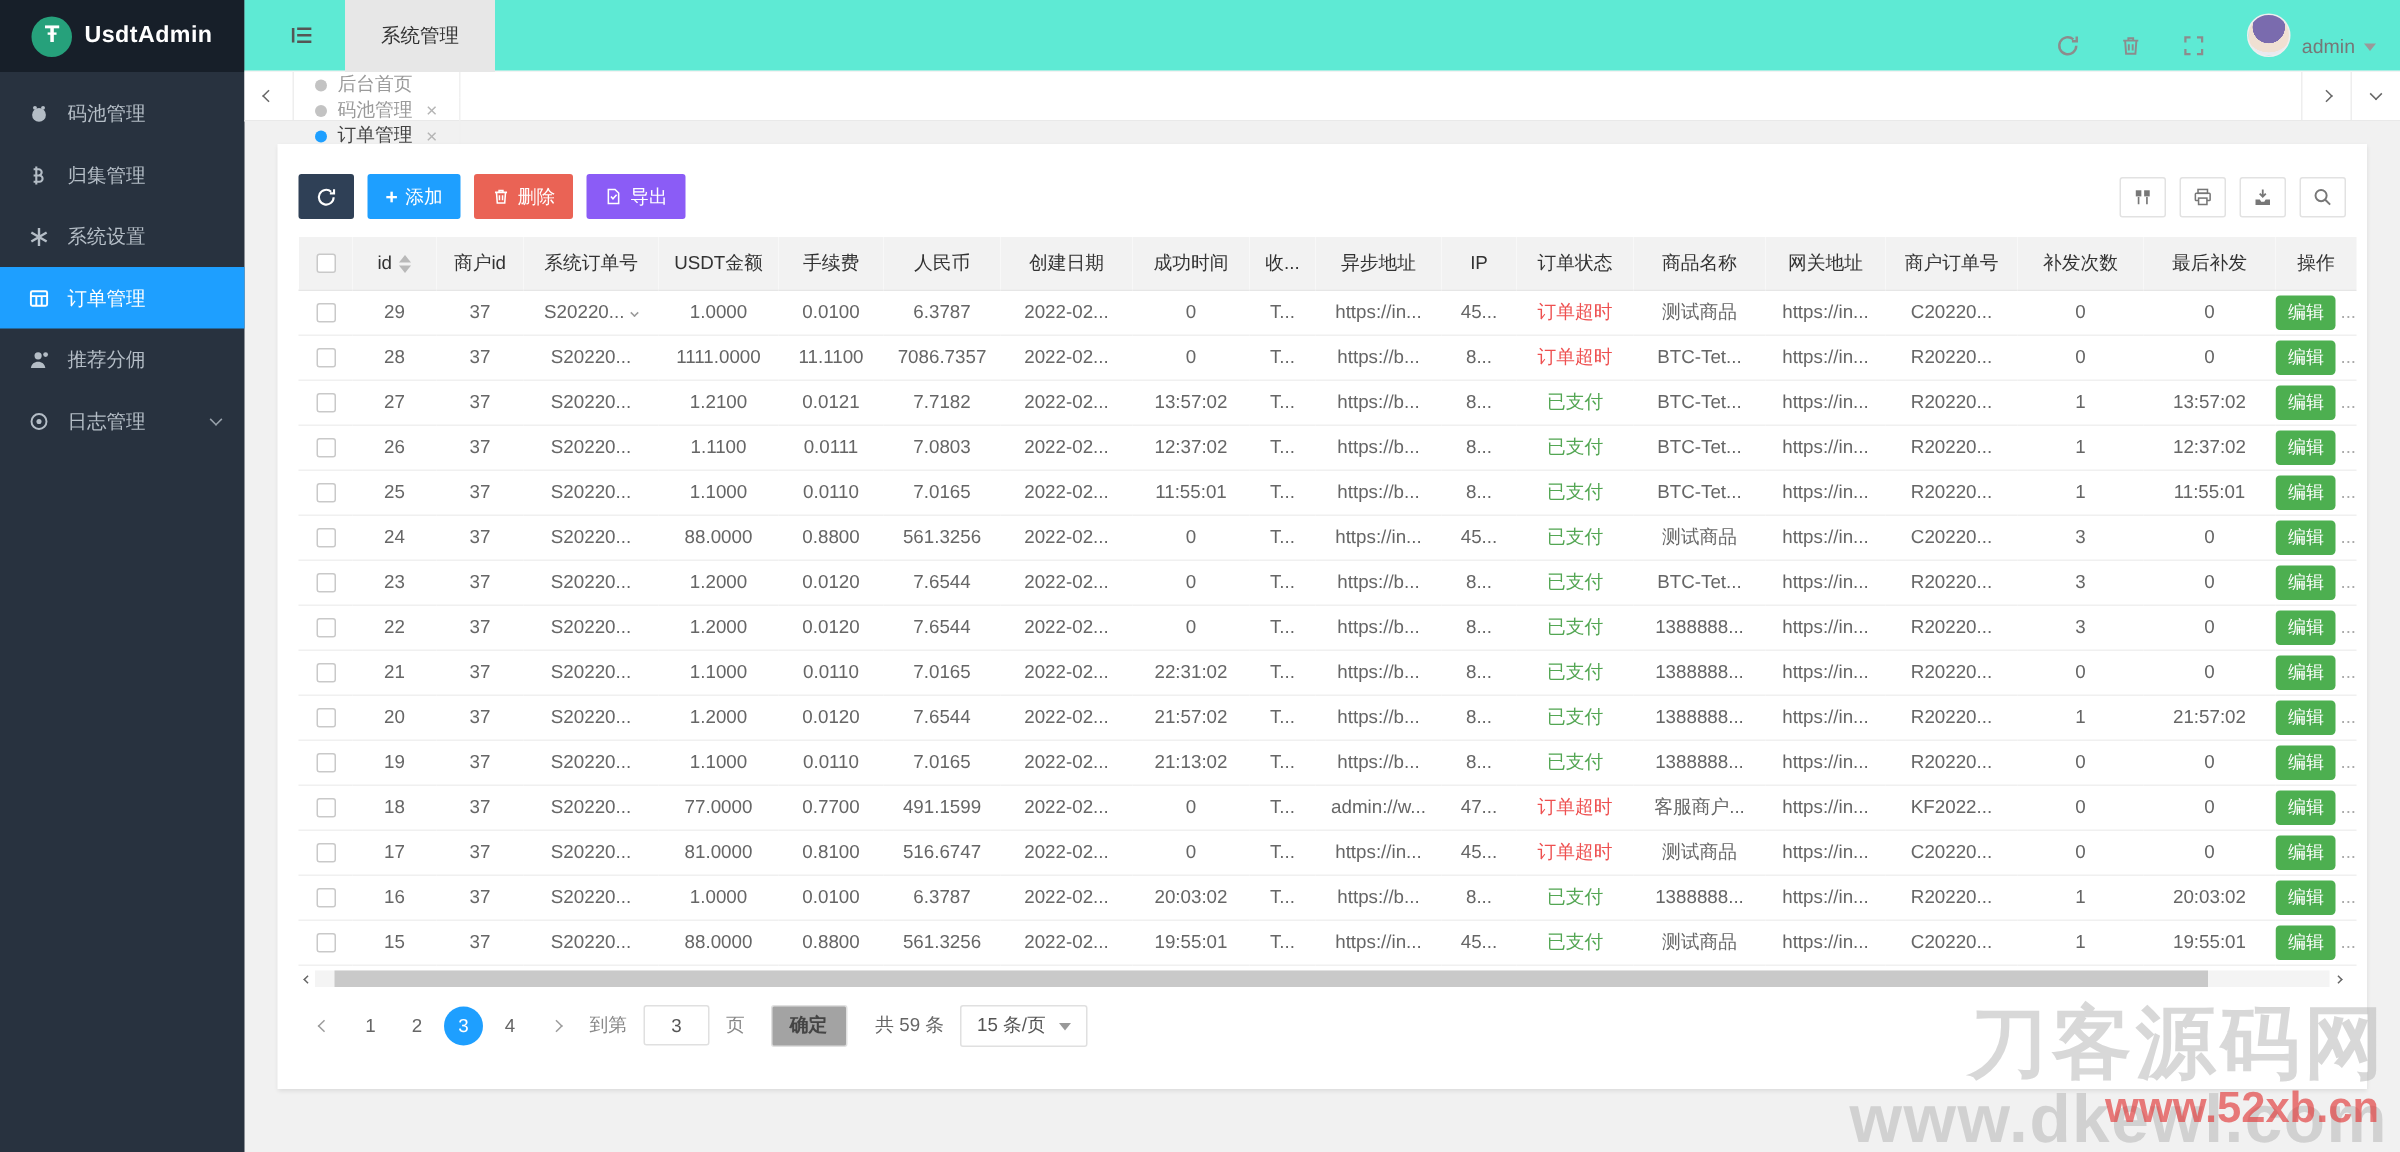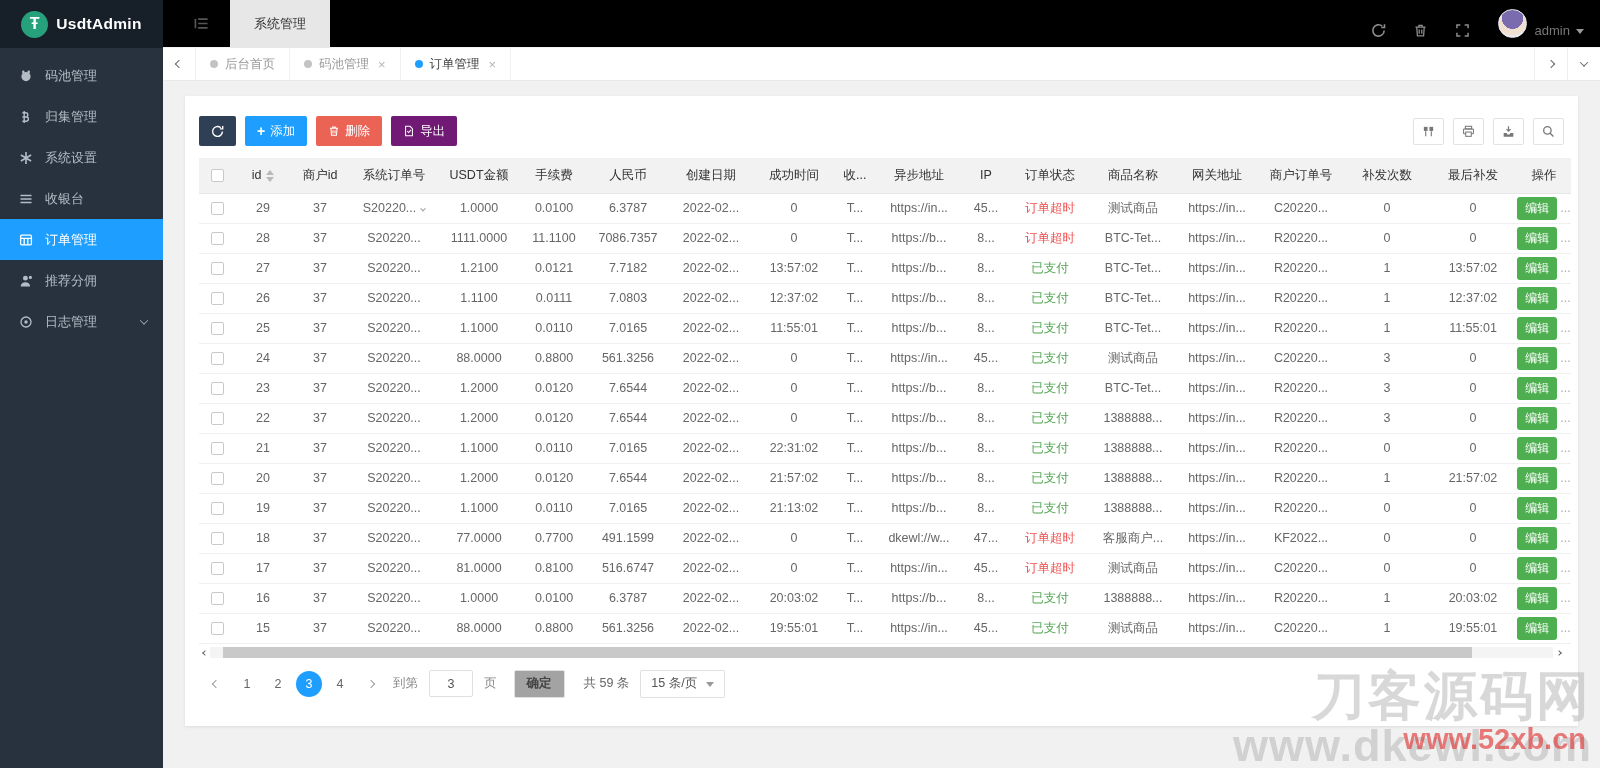--- a/index.html
+++ b/index.html
@@ -20,52 +20,52 @@
   
   .chev { display:inline-block; width:6px; height:6px; border-right:1.6px solid currentColor; border-bottom:1.6px solid currentColor; }
   .chev.left  { transform:rotate(135deg); }
   .chev.right { transform:rotate(-45deg); }
   .chev.down  { transform:rotate(45deg) translate(-1px,-1px); }
   .chev.small { width:4px; height:4px; }
   .caret { display:inline-block; width:0; height:0; border:4px solid transparent; border-top:5px solid #999; margin-top:5px; }
 
   
   .main { flex:1; min-width:0; display:flex; flex-direction:column; position:relative; }
-  .topbar { height:48px; flex:none; background:#000000; display:flex; align-items:center; border-bottom:1px solid #f3f3f3; }
+  .topbar { height:48px; flex:none; background:#5eead4; display:flex; align-items:center; border-bottom:1px solid #f3f3f3; }
   .menu-toggle { margin-left:30px; color:#555; display:flex; cursor:pointer; }
   .systab { height:48px; margin-left:20px; padding:0 24px; background:#e7e7e7; display:flex; align-items:center; font-size:13px; color:#333; cursor:pointer; }
   .topbar-right { margin-left:auto; display:flex; align-items:flex-end; padding-right:16px; }
   .tb-icon { width:42px; display:flex; justify-content:center; color:#8c8c8c; cursor:pointer; }
   .avatar { width:29px; height:29px; border-radius:50%; margin:0 8px 0 14px; border:1px solid #eee;
             background:radial-gradient(circle at 50% 30%, #7a6bae 0 46%, #f0e0d2 47% 72%, #e9e9ef 73%); cursor:pointer; }
   .admin { font-size:13px; color:#777; display:flex; align-items:center; gap:6px; cursor:pointer; }
 
   .tabstrip { height:33px; flex:none; background:#fff; border-bottom:1px solid #e9e9e9; display:flex; align-items:stretch; }
   .ts-btn { width:33px; display:flex; align-items:center; justify-content:center; color:#666; cursor:pointer; }
   .ts-btn.l { border-right:1px solid #eee; }
   .ts-right { margin-left:auto; display:flex; }
   .ts-right .ts-btn { border-left:1px solid #eee; }
-  .tabs { display:flex; }
+  .tabs { display:flex;flex-direction:column; }
   .tab { display:flex; align-items:center; gap:7px; padding:0 14px; border-right:1px solid #f0f0f0; font-size:12.5px; color:#9a9a9a; cursor:pointer; }
   .tab .dot { width:8px; height:8px; border-radius:50%; background:#c3c3c3; }
   .tab.active { color:#444; }
   .tab.active .dot { background:#1e9fff; }
   .tab .x { color:#b5b5b5; font-size:13px; margin-left:2px; }
 
   
   .content { flex:1; padding:15px 22px 42px; position:relative; overflow:hidden; }
   .card { background:#fff; height:630px; box-shadow:0 1px 3px rgba(0,0,0,.09); padding:12px 14px; display:flex; flex-direction:column; overflow:hidden; }
 
   .toolbar { display:flex; align-items:center; margin:8px 0 12px; }
   .btn { height:30px; border:none; border-radius:2px; color:#fff; font-size:12.5px; display:inline-flex; align-items:center; gap:5px; padding:0 12px; margin-right:9px; cursor:pointer; font-family:inherit; }
   .btn .plus { font-size:14px; font-weight:bold; }
   .btn-refresh { background:#2f4056; width:37px; justify-content:center; padding:0; }
   .btn-add { background:#1e9fff; }
   .btn-del { background:#ea6355; }
-  .btn-exp { background:#701a75; }
+  .btn-exp { background:#8b5cf6; }
   .bicon { display:flex; }
   .tool-icons { margin-left:auto; display:flex; gap:9px; }
   .tool-icon { width:31px; height:27px; border:1px solid #e2e2e2; border-radius:2px; display:flex; align-items:center; justify-content:center; color:#777; background:#fff; cursor:pointer; }
 
   table { width:100%; border-collapse:collapse; table-layout:fixed; font-size:12.5px; }
   thead th { background:#f2f2f2; height:35px; font-weight:normal; color:#333; border-bottom:1px solid #e6e6e6; text-align:center; white-space:nowrap; overflow:hidden; }
   tbody td { height:30px; color:#666; text-align:center; border-bottom:1px solid #f0f0f0; white-space:nowrap; overflow:hidden; }
   .checkbox { display:inline-block; width:13px; height:13px; border:1px solid #c9c9c9; border-radius:2px; background:#fff; vertical-align:middle; cursor:pointer; }
   .sort { display:inline-flex; flex-direction:column; gap:2px; margin-left:5px; vertical-align:middle; cursor:pointer; }
   .tri-up { width:0; height:0; border:4px solid transparent; border-bottom:5px solid #b9b9b9; border-top:0; }
@@ -126,28 +126,20 @@
           </span>
           <span>归集管理</span>
         </div>
         <div class="nav-item">
           <span class="nicon">
             <svg viewBox="0 0 14 14" width="14" height="14">
               <path fill="none" stroke="currentColor" stroke-width="1.6" d="M7 1v12M1.9 4l10.2 6M12.1 4L1.9 10"></path>
             </svg>
           </span>
           <span>系统设置</span>
-        </div>
-        <div class="nav-item">
-          <span class="nicon">
-            <svg viewBox="0 0 14 14" width="14" height="14">
-              <path fill="none" stroke="currentColor" stroke-width="1.5" d="M1.5 3.5h11M1.5 7h11M1.5 10.5h11"></path>
-            </svg>
-          </span>
-          <span>收银台</span>
         </div>
         <div class="nav-item active">
           <span class="nicon">
             <svg viewBox="0 0 14 14" width="14" height="14">
               <rect x="1.6" y="2.2" width="10.8" height="9.6" rx="1" fill="none" stroke="currentColor" stroke-width="1.3"></rect>
               <path fill="none" stroke="currentColor" stroke-width="1.3" d="M1.6 5.4h10.8M5.2 5.4v6.4M8.8 5.4v6.4"></path>
             </svg>
           </span>
           <span>订单管理</span>
         </div>
@@ -583,21 +575,21 @@
                 <td><span class="checkbox"></span></td>
                 <td>18</td>
                 <td>37</td>
                 <td>S20220...</td>
                 <td>77.0000</td>
                 <td>0.7700</td>
                 <td>491.1599</td>
                 <td>2022-02...</td>
                 <td>0</td>
                 <td>T...</td>
-                <td>dkewl://w...</td>
+                <td>admin://w...</td>
                 <td>47...</td>
                 <td class="st-timeout">订单超时</td>
                 <td>客服商户...</td>
                 <td>https://in...</td>
                 <td>KF2022...</td>
                 <td>0</td>
                 <td>0</td>
                 <td><span class="edit-btn">编辑</span><span class="more">...</span></td>
               </tr>
               <tr>

